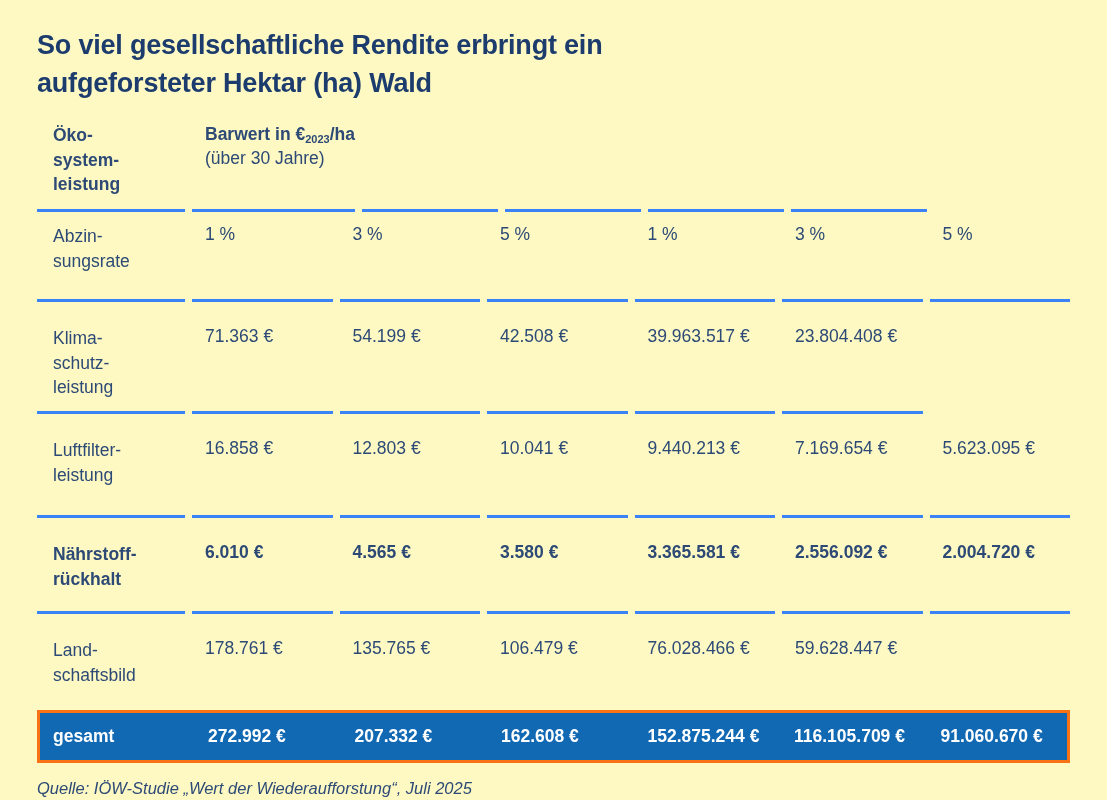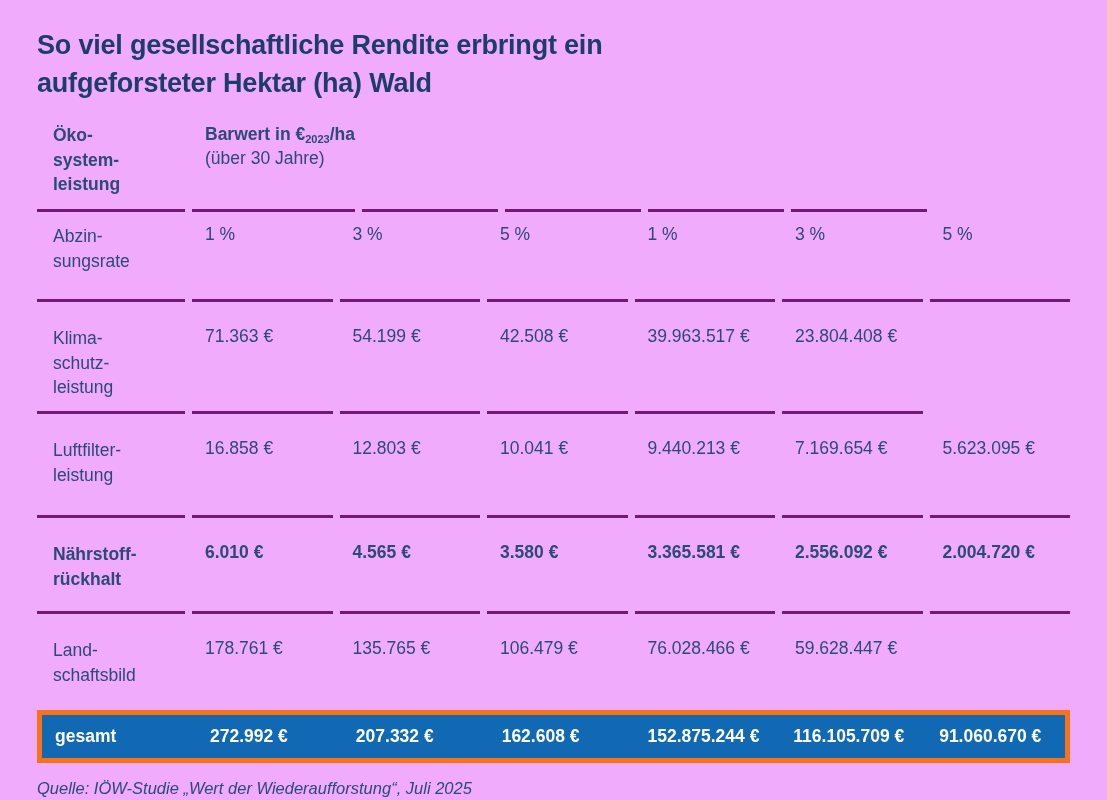--- a/index.html
+++ b/index.html
@@ -9,21 +9,21 @@
     height: 800px;
     background: #e2e9f1;
     font-family: "Liberation Sans", "DejaVu Sans", sans-serif;
     overflow: hidden;
   }
   .page {
     box-sizing: border-box;
     width: 1107px;
     height: 800px;
     padding: 26px 37px 0 37px;
-    background: #f0abfc;
+    background: #fef9c3;
   }
   .title {
     color: #1d3c6e;
     font-size: 27px;
     font-weight: 700;
     line-height: 1.3;
     letter-spacing: -0.2px;
     margin: 0 0 16px 0;
     max-width: 720px;
   }
@@ -34,21 +34,21 @@
   }
   .row {
     display: grid;
     grid-template-columns: 148px repeat(6, 1fr);
     column-gap: 7px;
   }
   .cell {
     box-sizing: border-box;
     overflow: visible;
   }
-  .bordered > .cell { border-bottom: 3px solid #701a75; }
+  .bordered > .cell { border-bottom: 3px solid #3b82f6; }
   .row-header  { height: 93px; }
   .row-header > .cell { padding-top: 4px; }
   .row-discount { height: 90px; }
   .row-discount > .cell { padding-top: 12px; }
   .row-klima { height: 112px; }
   .row-luft  { height: 104px; }
   .row-naehr { height: 96px; font-weight: bold; }
   .row-land  { height: 96px; }
   .row-data > .cell { padding-top: 24px; }
   .label-cell { padding-left: 16px; line-height: 1.42; white-space: pre-line; }
@@ -67,21 +67,21 @@
   .group-sub {
     white-space: pre;
     line-height: 1.4;
     margin-top: 0;
   }
   .total-bar {
     box-sizing: border-box;
     width: 1033px;
     height: 53px;
     background: #1168b3;
-    border: 5px solid #f97316;
+    border: 3px solid #f97316;
     display: grid;
     grid-template-columns: 148px repeat(6, 1fr);
     column-gap: 7px;
     align-items: center;
     color: #ffffff;
     font-weight: 700;
   }
   .total-bar .label-cell { padding-left: 13px; white-space: nowrap; }
   .footer {
     margin-top: 16px;

